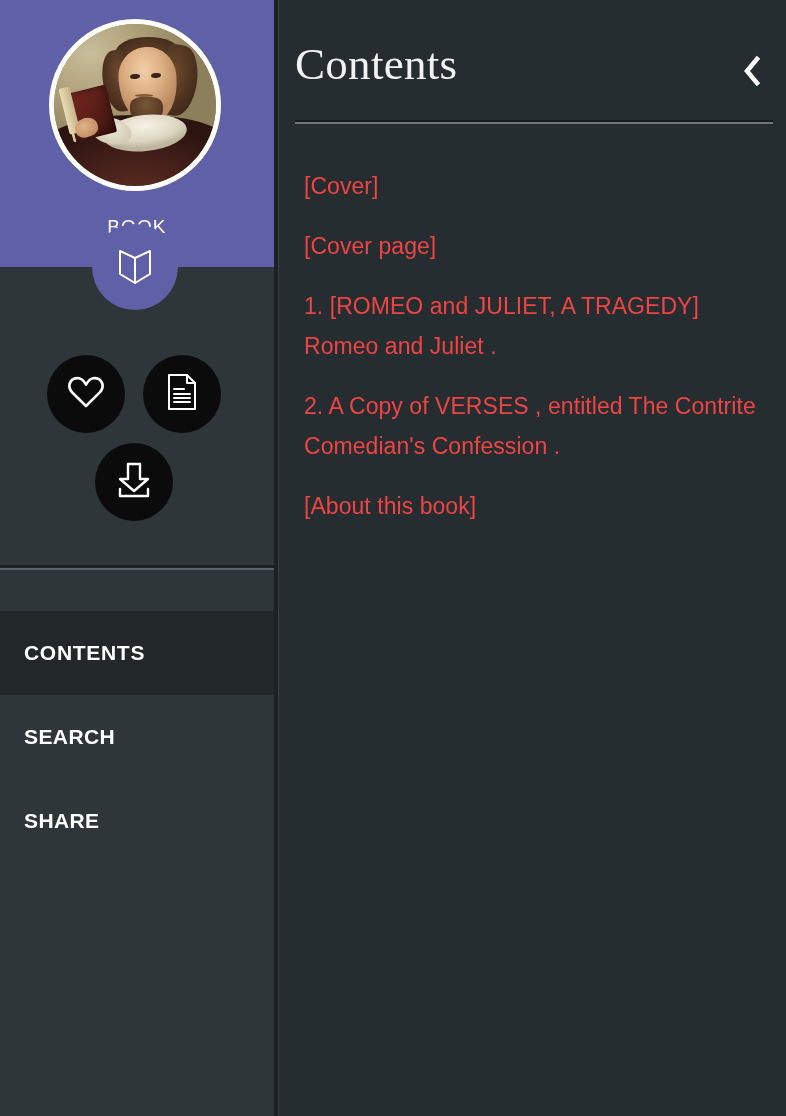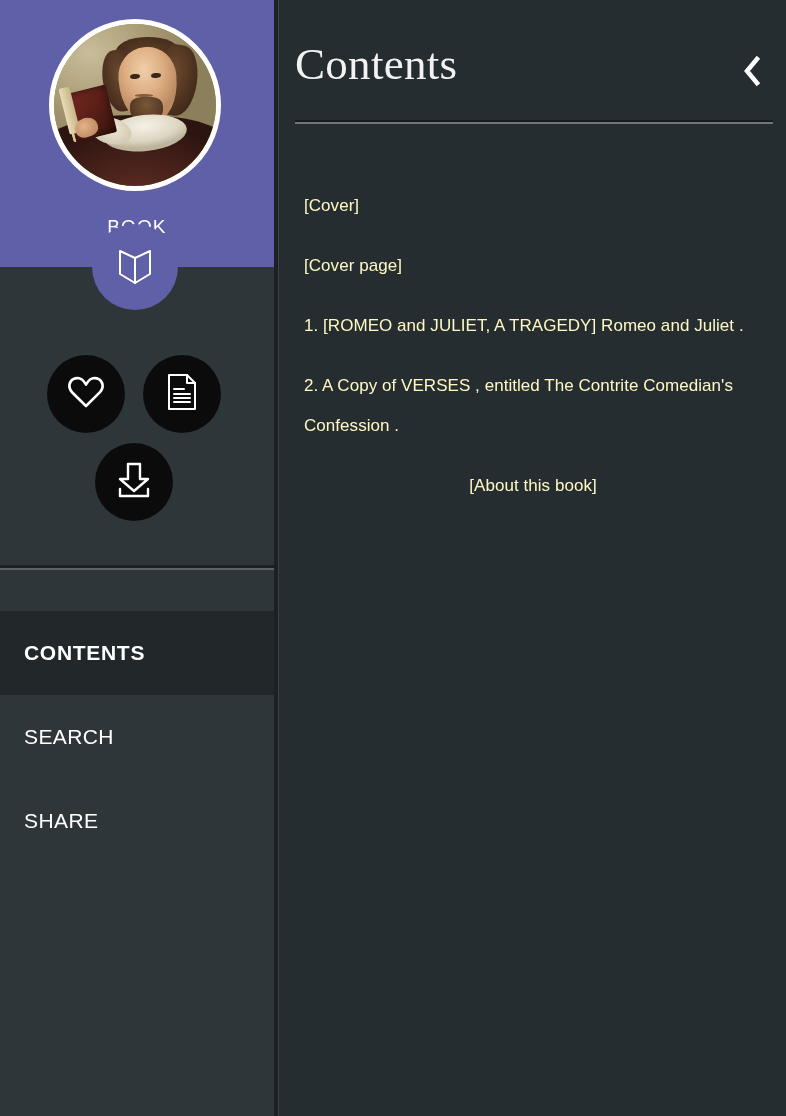--- a/index.html
+++ b/index.html
@@ -207,20 +207,21 @@
   }
   .menu-item {
     position:relative;
     height:84px;
     display:flex; align-items:center;
     padding-left:24px;
     color:#FFFFFF;
     font-size:21px;
     letter-spacing:.4px;
     white-space:nowrap;
+    font-weight:bold;
   }
   .menu-item.is-active {
     background:#22282A;
     font-weight:700;
     letter-spacing:.7px;
   }
 
   
   #main-panel {
     position:absolute; left:279px; top:0;
@@ -261,29 +262,28 @@
     background:#6E7679;
   }
 
   
   #contents-list {
     position:absolute; left:0; top:166px;
     width:507px;
     padding:0 24px 0 25px;
   }
   .toc-entry {
-    color:#fef9c3;
-    font-size:17px;
+    color:#ef4444;
+    font-size:23px;
     line-height:40px;
     margin-bottom:20px;
     letter-spacing:.05px;
     cursor:pointer;
-    margin-top:20px;
-  }
-  .toc-entry:last-child { margin-bottom:0;text-align:center; }
+  }
+  .toc-entry:last-child { margin-bottom:0; }
 </style>
 </head>
 <body>
 
 <div id="app">
 
   <div id="sidebar">
 
     <div id="profile-header">
       <div id="avatar">

